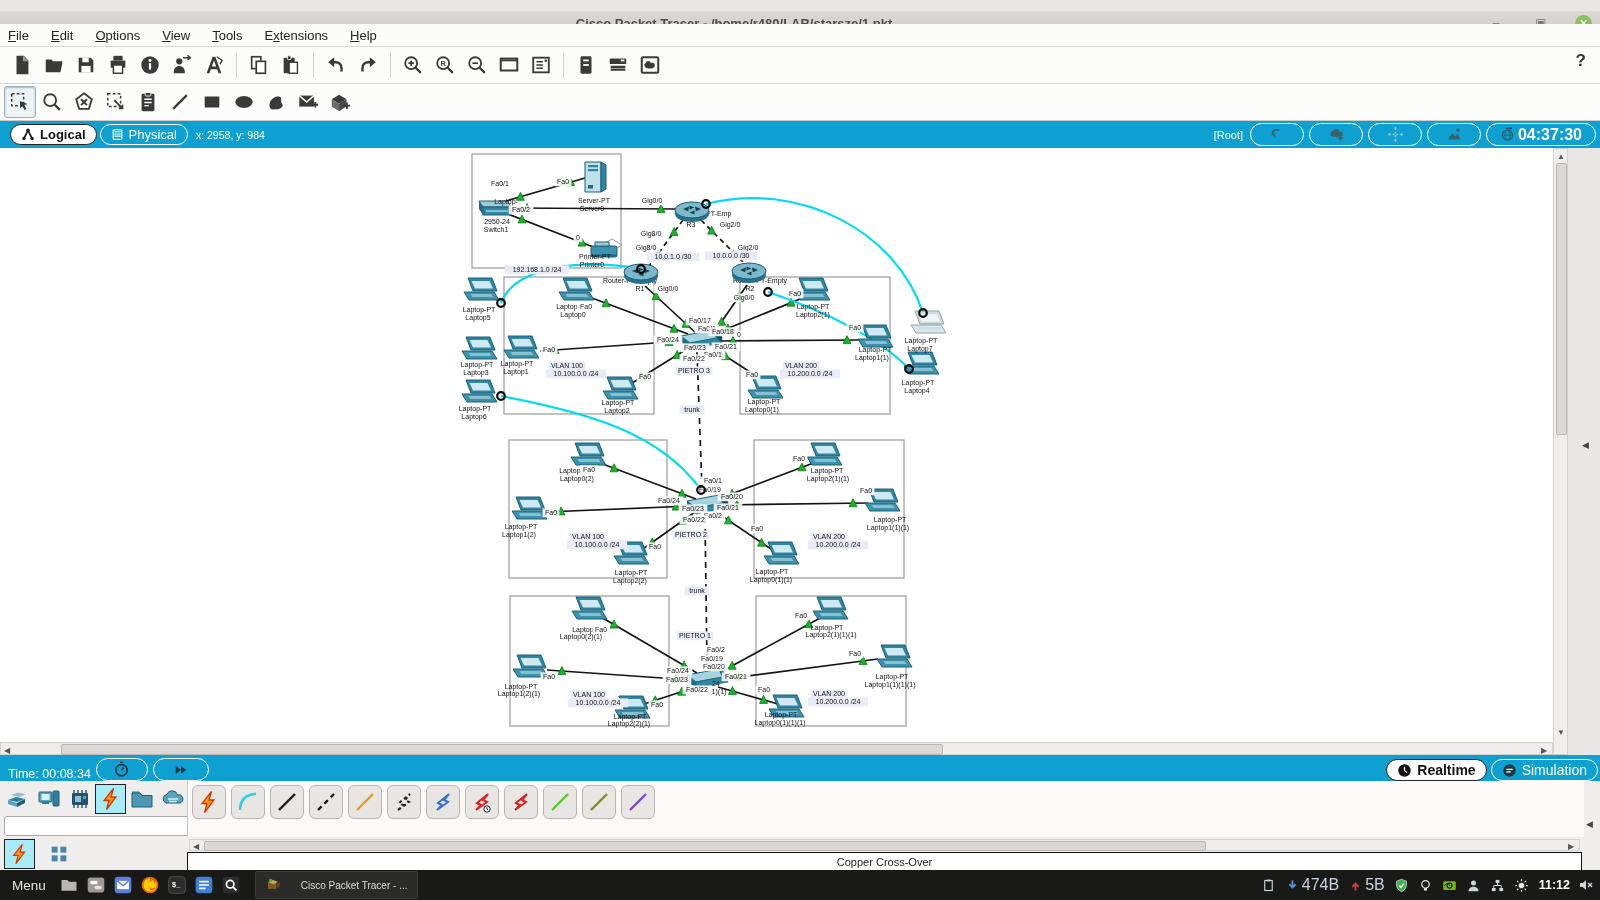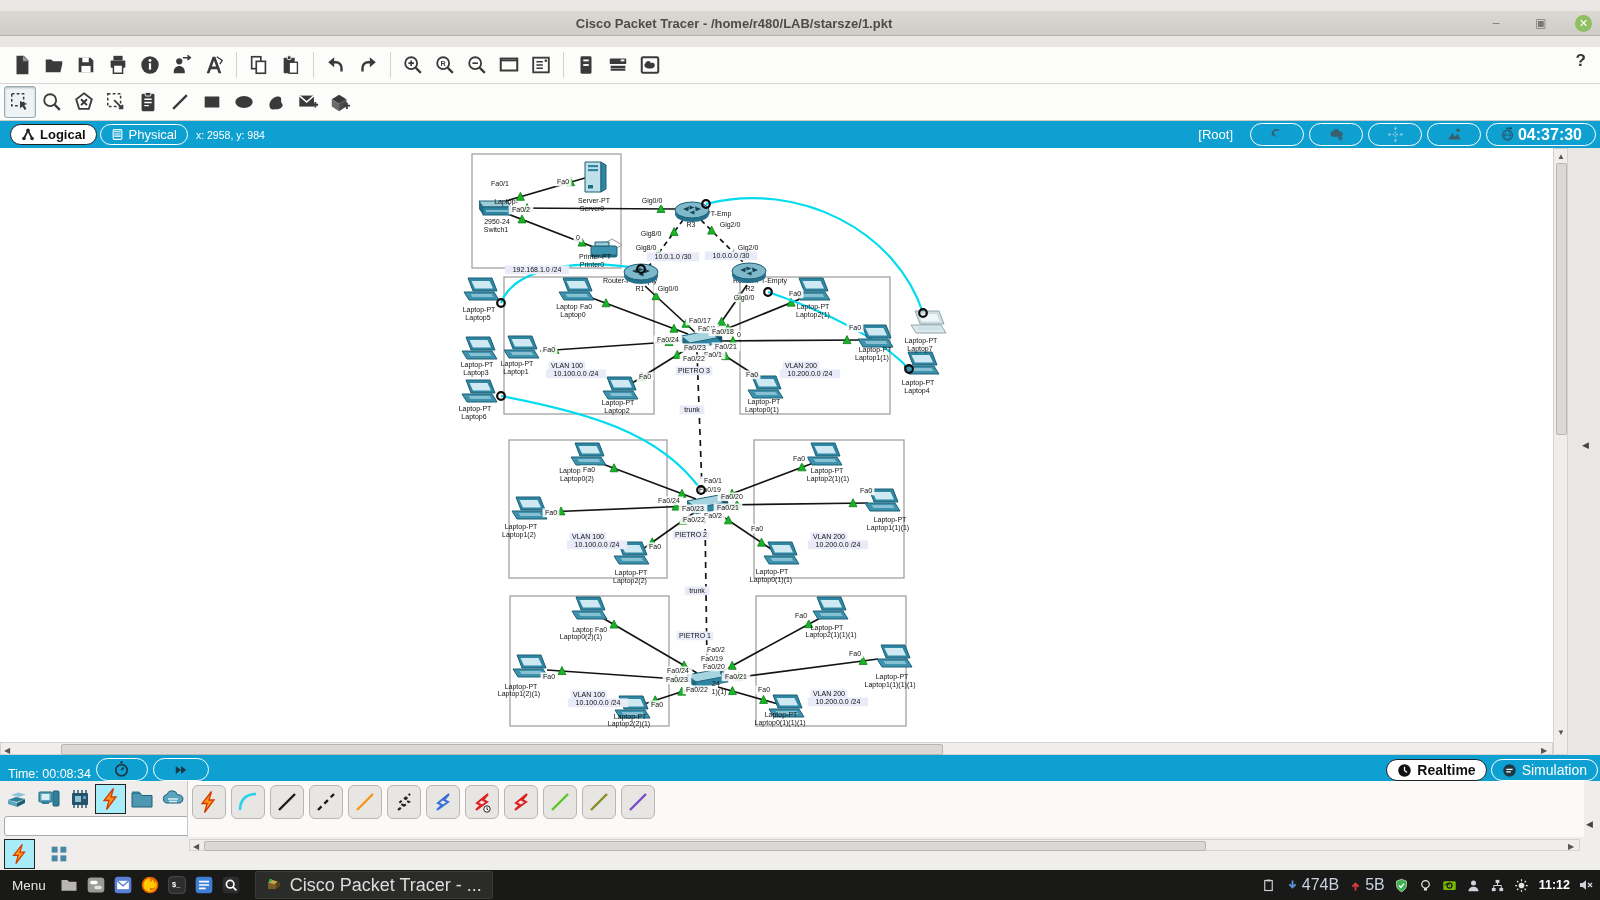--- a/index.html
+++ b/index.html
@@ -29,21 +29,21 @@
   .tsep{width:1px;height:26px;background:#d4d1ce;margin:0 6px;}
   #help-btn{position:absolute;right:14px;top:51px;font-size:17px;font-weight:bold;color:#333;}
   
   .bluebar{background:#0fa0d2;}
   #wsbar{left:0;top:121px;width:1600px;height:27px;display:flex;align-items:center;}
   .pill{border-radius:13px;height:21px;display:flex;align-items:center;padding:0 10px;box-sizing:border-box;font-size:13px;}
   .pill.active{background:#fff;border:1.5px solid #222;color:#111;font-weight:bold;}
   .pill.ghost{border:1.5px solid #fff;color:#fff;}
   .npill{border:1.5px solid #fff;border-radius:13px;height:21px;display:flex;align-items:center;justify-content:center;padding:0 8px;margin-left:5px;}
   #coords{color:#fff;font-size:10.5px;margin-left:8px;}
-  #root-label{color:#fff;font-size:13px;margin-left:auto;margin-right:12px;}
+  #root-label{color:#fff;font-size:11px;margin-left:auto;margin-right:2px;}
   #clock-label{color:#fff;font-size:16px;font-weight:bold;margin-left:3px;}
   
   #canvas{left:0;top:148px;width:1553px;height:594px;background:#fff;}
   #canvas svg{display:block;}
   
   .sb{background:#f0eeec;border:1px solid #d5d2cf;box-sizing:border-box;}
   .sb-thumb{position:absolute;background:#dbd8d5;border:1px solid #b8b5b2;border-radius:2px;}
   .sb-arrow{position:absolute;font-size:8px;color:#555;line-height:12px;}
   
   #timebar{left:0;top:755px;width:1600px;height:26px;display:flex;align-items:flex-end;}
@@ -59,37 +59,46 @@
   .conn-btn{position:absolute;top:4px;width:32px;height:32px;background:#e8e6e3;border:1px solid #b9b6b3;border-radius:6px;display:flex;align-items:center;justify-content:center;}
   #status-box{position:absolute;left:187px;top:71px;width:1393px;height:17px;background:#fff;border:1.5px solid #111;
     display:flex;align-items:center;justify-content:center;font-size:11px;color:#222;}
   #collapse-right{position:absolute;left:1586px;top:38px;font-size:9px;color:#444;}
   
   #taskbar{left:0;top:870px;width:1600px;height:30px;background:#191918;display:flex;align-items:center;}
   #menu-label{color:#e8e6e3;font-size:13.5px;margin:0 12px 0 12px;}
   .task-icon{width:22px;height:22px;margin-right:5px;display:flex;align-items:center;justify-content:center;border-radius:4px;}
   #win-button{display:flex;align-items:center;background:#2b2b2a;border:1px solid #3a3a39;height:26px;
     padding:0 10px;margin-left:8px;border-radius:2px;}
-  #win-button span{color:#ddd;font-size:18px;margin-left:8px;}
+  #win-button span{color:#ddd;font-size:10px;margin-left:19px;}
   #tray{margin-left:auto;display:flex;align-items:center;margin-right:6px;}
   .tray-item{display:flex;align-items:center;margin-left:9px;color:#c9d2e0;font-size:16px;}
   #tray-clock{color:#fff;font-size:12.5px;font-weight:bold;margin-left:10px;}
   text{font-family:"Liberation Sans","DejaVu Sans",sans-serif;}
 </style>
 </head>
 <body>
 <div id="app">
 
 <div id="titlebar" class="abs">
   <div id="title-text">Cisco Packet Tracer - /home/r480/LAB/starsze/1.pkt</div>
   <div class="winbtn">–</div>
   <div class="winbtn">▣</div>
   <div id="close-btn">✕</div>
 </div>
 
+<div id="menubar" class="abs">
+      <div class="menu-item"><u>F</u>ile</div>
+      <div class="menu-item"><u>E</u>dit</div>
+      <div class="menu-item"><u>O</u>ptions</div>
+      <div class="menu-item"><u>V</u>iew</div>
+      <div class="menu-item"><u>T</u>ools</div>
+      <div class="menu-item">E<u>x</u>tensions</div>
+      <div class="menu-item"><u>H</u>elp</div>
+    </div>
 
 <div id="toolbar-main" class="abs">
       <div class="tbtn">
         <svg width="22" height="22" viewBox="0 0 24 24">
           <path d="M6 2h8l5 5v15H6z" fill="#3a3a3a"></path>
           <path d="M13 2v6h6" fill="#9a9a9a"></path>
         </svg>
       </div>
       <div class="tbtn">
         <svg width="22" height="22" viewBox="0 0 24 24">
@@ -1275,20 +1284,23 @@
           <svg width="24" height="24" viewBox="0 0 24 24">
             <path d="M4 20L20 4" fill="none" stroke="#7b47c9" stroke-width="2.4"></path>
           </svg>
         </div>
       </div>
   <div class="abs sb" style="left:189px;top:58px;width:1391px;height:12px">
     <div class="sb-arrow" style="left:3px;top:1px">◀</div>
     <div class="sb-thumb" style="left:14px;top:1px;width:1000px;height:8px"></div>
     <div class="sb-arrow" style="left:1378px;top:1px">▶</div>
   </div>
+  <div id="status-box">
+    <span>Copper Cross-Over</span>
+  </div>
   <div id="collapse-right">◀</div>
 </div>
 
 <div id="taskbar" class="abs">
   <div id="menu-label">Menu</div>
   <div id="launchers" style="display:flex;align-items:center">
         <div class="task-icon">
           <svg width="20" height="20" viewBox="0 0 24 24">
             <path d="M3 6h7l2 2h9v11H3z" fill="#b9b6b2"></path>
           </svg>

